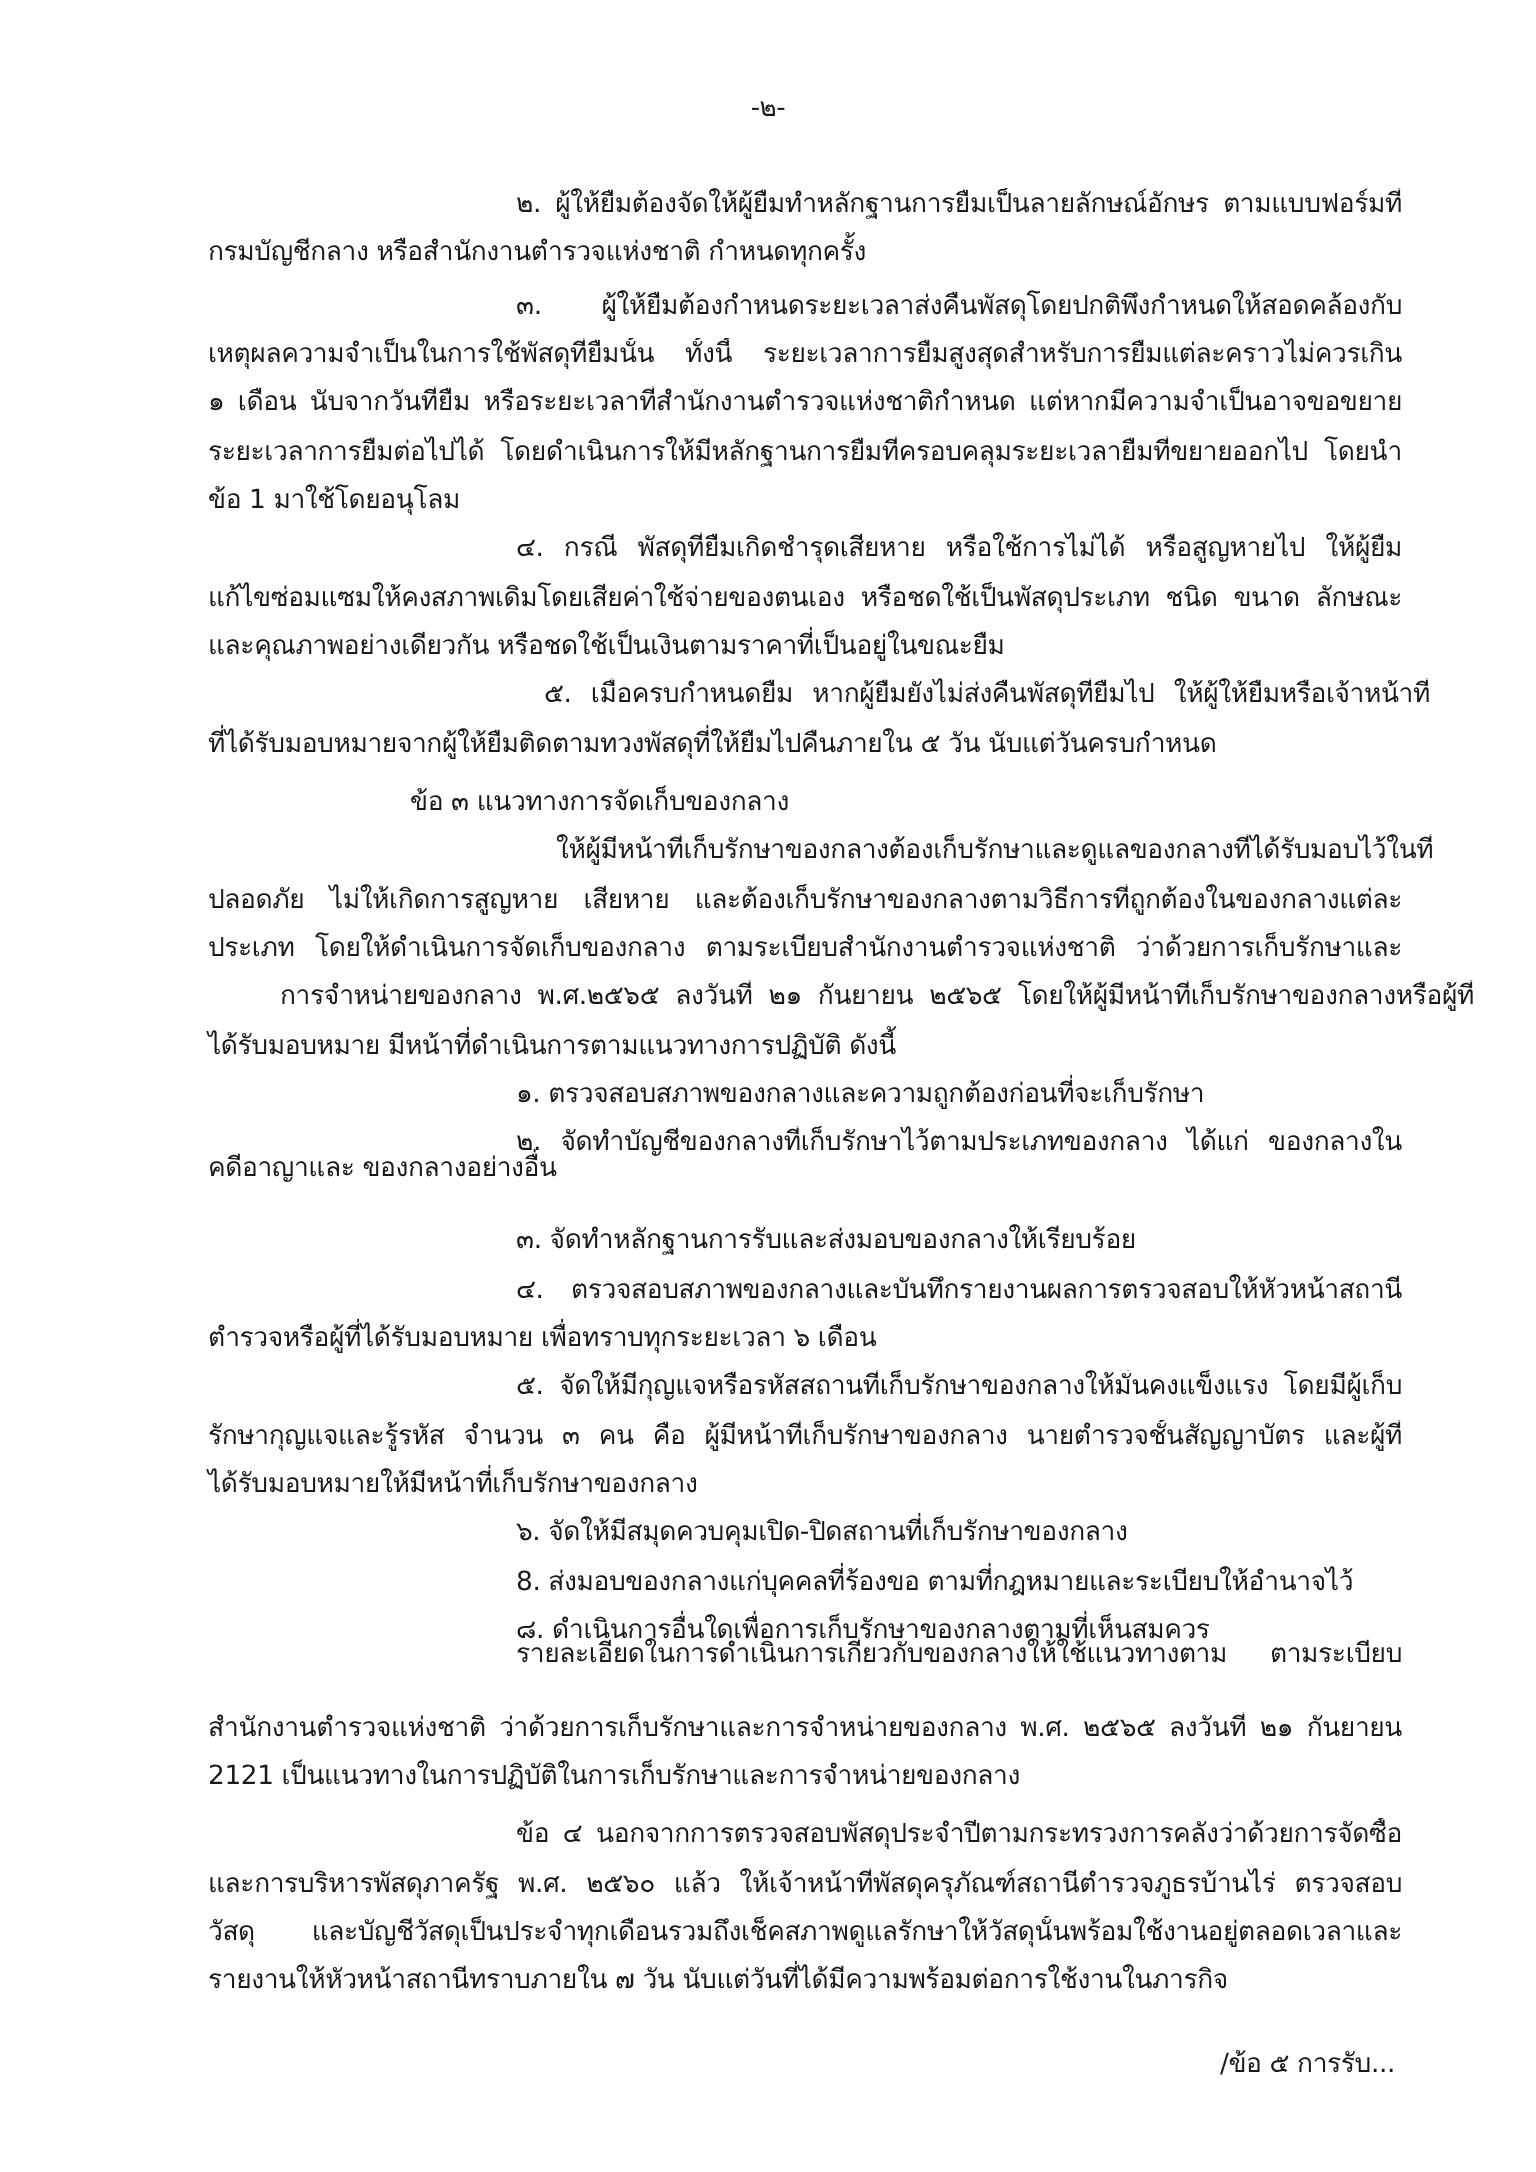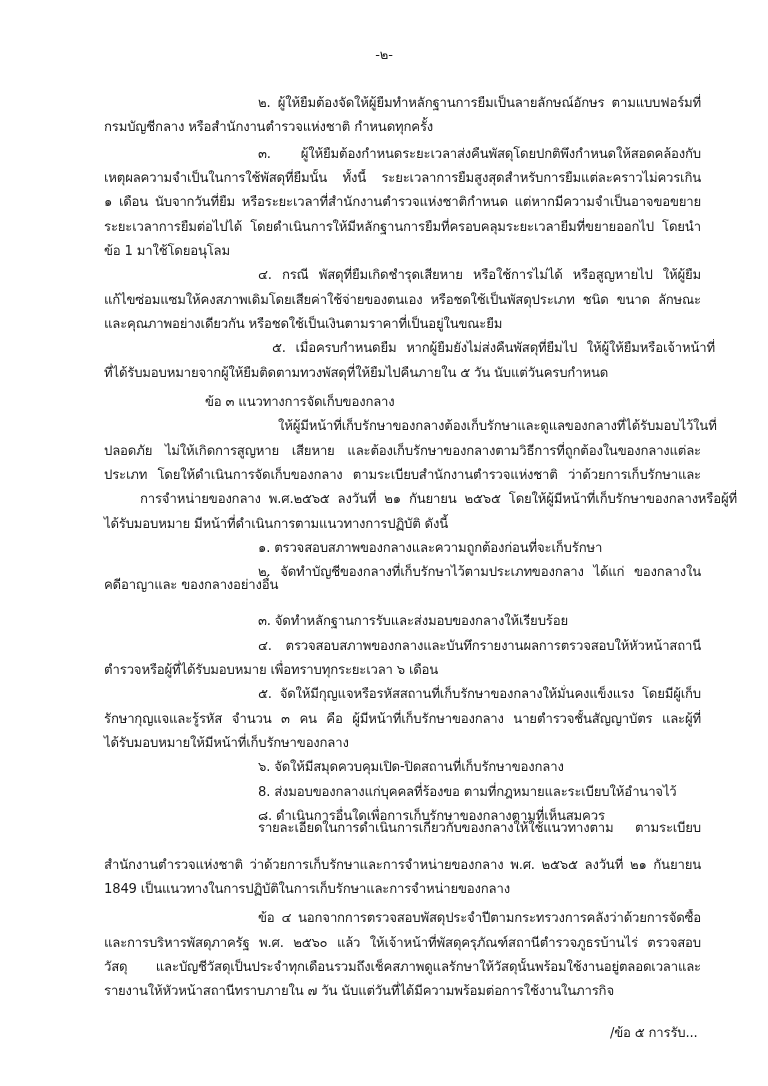--- a/index.html
+++ b/index.html
@@ -41,20 +41,20 @@
       <div class="ln just" style="top: 637px; left: 258px; width: 443px;">๔. ตรวจสอบสภาพของกลางและบันทึกรายงานผลการตรวจสอบให้หัวหน้าสถานี</div>
       <div class="ln" style="top: 661px; left: 104px;">ตำรวจหรือผู้ที่ได้รับมอบหมาย เพื่อทราบทุกระยะเวลา ๖ เดือน</div>
       <div class="ln just" style="top: 685px; left: 258px; width: 443px;">๕. จัดให้มีกุญแจหรือรหัสสถานที่เก็บรักษาของกลางให้มั่นคงแข็งแรง โดยมีผู้เก็บ</div>
       <div class="ln just" style="top: 710px; left: 104px; width: 597px;">รักษากุญแจและรู้รหัส จำนวน ๓ คน คือ ผู้มีหน้าที่เก็บรักษาของกลาง นายตำรวจชั้นสัญญาบัตร และผู้ที่</div>
       <div class="ln" style="top: 734px; left: 104px;">ได้รับมอบหมายให้มีหน้าที่เก็บรักษาของกลาง</div>
       <div class="ln" style="top: 758px; left: 258px;">๖. จัดให้มีสมุดควบคุมเปิด-ปิดสถานที่เก็บรักษาของกลาง</div>
       <div class="ln" style="top: 783px; left: 258px;">8. ส่งมอบของกลางแก่บุคคลที่ร้องขอ ตามที่กฎหมายและระเบียบให้อำนาจไว้</div>
       <div class="ln" style="top: 807px; left: 258px;">๘. ดำเนินการอื่นใดเพื่อการเก็บรักษาของกลางตามที่เห็นสมควร</div>
       <div class="ln just" style="top: 795px; left: 258px; width: 443px; margin-top: 24px;">รายละเอียดในการดำเนินการเกี่ยวกับของกลางให้ใช้แนวทางตาม ตามระเบียบ</div>
       <div class="ln just" style="top: 856px; left: 104px; width: 597px;">สำนักงานตำรวจแห่งชาติ ว่าด้วยการเก็บรักษาและการจำหน่ายของกลาง พ.ศ. ๒๕๖๕ ลงวันที่ ๒๑ กันยายน</div>
-      <div class="ln" style="top: 880px; left: 104px;">1849 เป็นแนวทางในการปฏิบัติในการเก็บรักษาและการจำหน่ายของกลาง</div>
+      <div class="ln" style="top: 880px; left: 104px;">2121 เป็นแนวทางในการปฏิบัติในการเก็บรักษาและการจำหน่ายของกลาง</div>
       <div class="ln just" style="top: 909px; left: 258px; width: 443px;">ข้อ ๔ นอกจากการตรวจสอบพัสดุประจำปีตามกระทรวงการคลังว่าด้วยการจัดซื้อจัดจ้าง</div>
       <div class="ln just" style="top: 934px; left: 104px; width: 597px;">และการบริหารพัสดุภาครัฐ พ.ศ. ๒๕๖๐ แล้ว ให้เจ้าหน้าที่พัสดุครุภัณฑ์สถานีตำรวจภูธรบ้านไร่ ตรวจสอบ</div>
       <div class="ln just" style="top: 958px; left: 104px; width: 597px;">วัสดุ และบัญชีวัสดุเป็นประจำทุกเดือนรวมถึงเช็คสภาพดูแลรักษาให้วัสดุนั้นพร้อมใช้งานอยู่ตลอดเวลาและ</div>
       <div class="ln" style="top: 982px; left: 104px;">รายงานให้หัวหน้าสถานีทราบภายใน ๗ วัน นับแต่วันที่ได้มีความพร้อมต่อการใช้งานในภารกิจ</div>
     </div>
   <div class="ln" id="cont" style="left: 610px; top: 1024px;">/ข้อ ๕ การรับ...</div>
 </div>
 
 </body></html>

